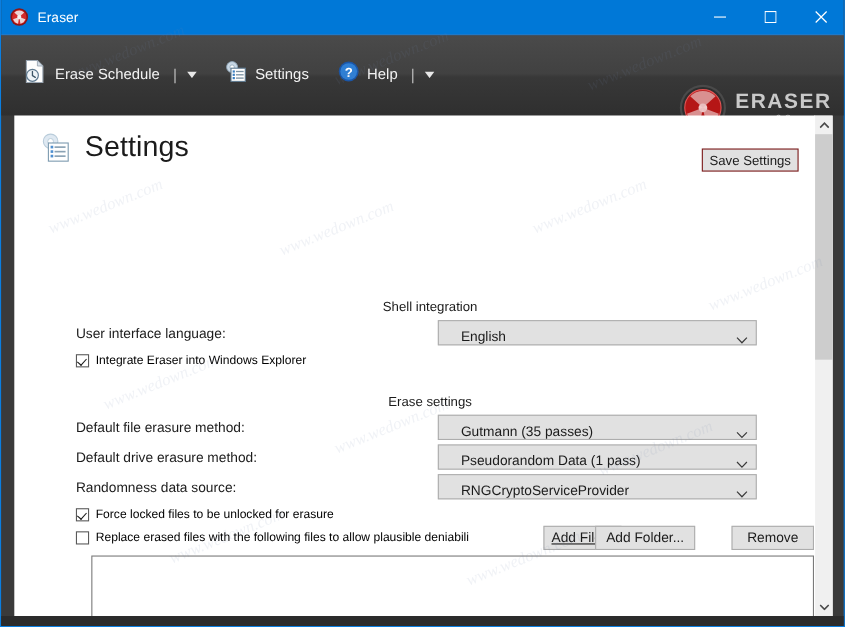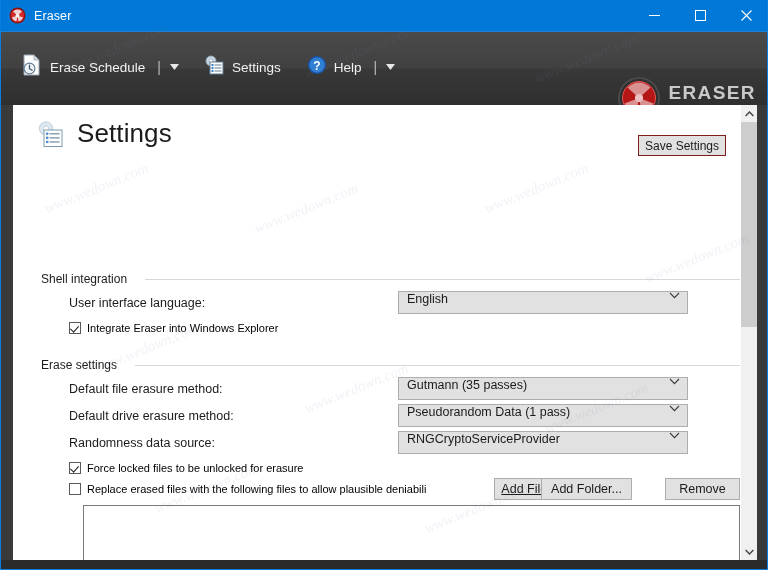--- a/index.html
+++ b/index.html
@@ -101,35 +101,35 @@
     width: 88px; height: 21px;
     background: #e1e1e1;
     border: 1px solid #7f1d1d;
     color: #1b1b1b; font-size: 12px;
     display: flex; align-items: center; justify-content: center;
     font-family: "Liberation Sans", sans-serif;
   }
 
   
   .group { position: absolute; }
-  .group-header { display: flex; align-items: center; gap: 18px; }
+  .group-header { display: flex; align-items: center; gap: 18px; flex-direction: column; }
   .group-title { font-size: 12px; color: #1b1b1b; white-space: nowrap; }
   .group-line { flex: 1 1 auto; height: 1px; background: #d8d8d8; }
 
   .field-label {
     position: absolute; font-size: 12.5px; color: #1b1b1b; white-space: nowrap;
   }
 
   .combo {
     position: absolute;
     width: 290px; height: 23px;
     background: #e1e1e1;
     border: 1px solid #adadad;
-    display: flex; align-items: flex-start;
-    padding: 0 6px 0 8px;
+    display: flex; align-items: flex-end;
+    padding: 0 6px 0 20px;
     font-size: 12.5px; color: #1b1b1b;
   }
   .combo .val { flex: 1 1 auto; white-space: nowrap; overflow: hidden; }
   .combo .chev { width: 14px; display:flex; align-items:center; justify-content:center; }
 
   .chk-row { position: absolute; display: flex; align-items: center; gap: 6px; }
   .chk-box {
     width: 12px; height: 12px;
     border: 1px solid #5a5a5a; background: #ffffff;
     position: relative; flex: none;

